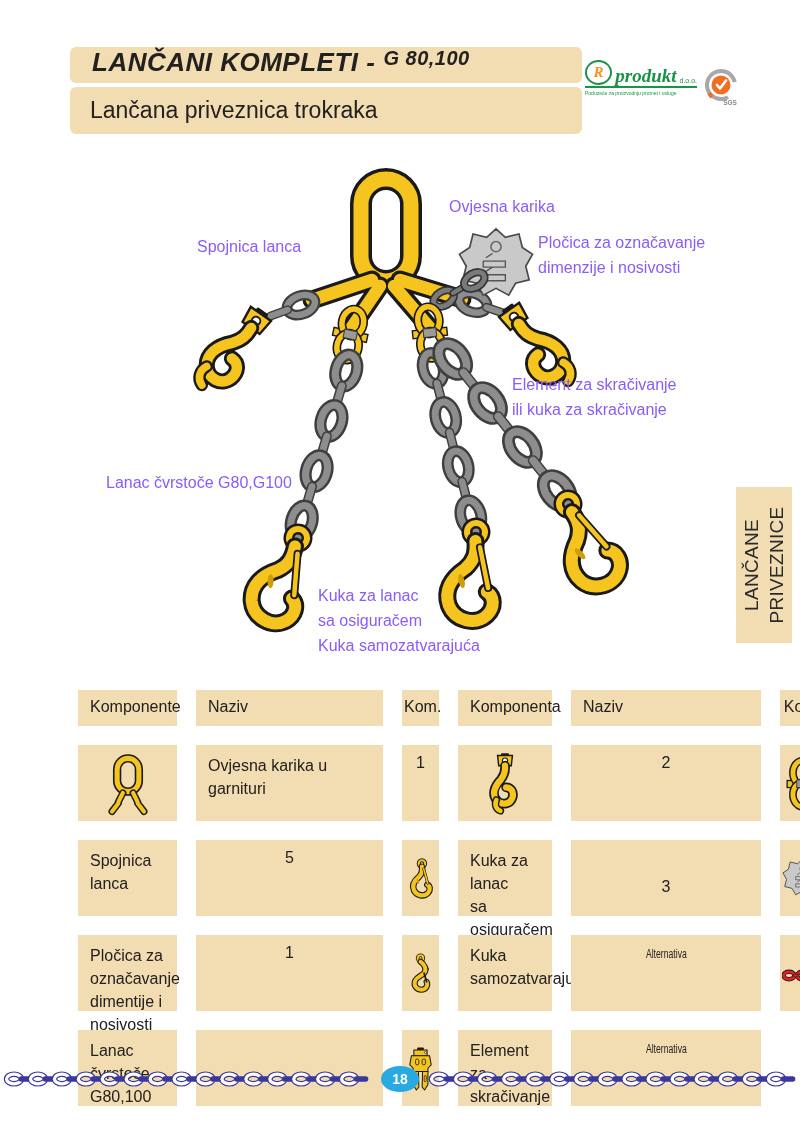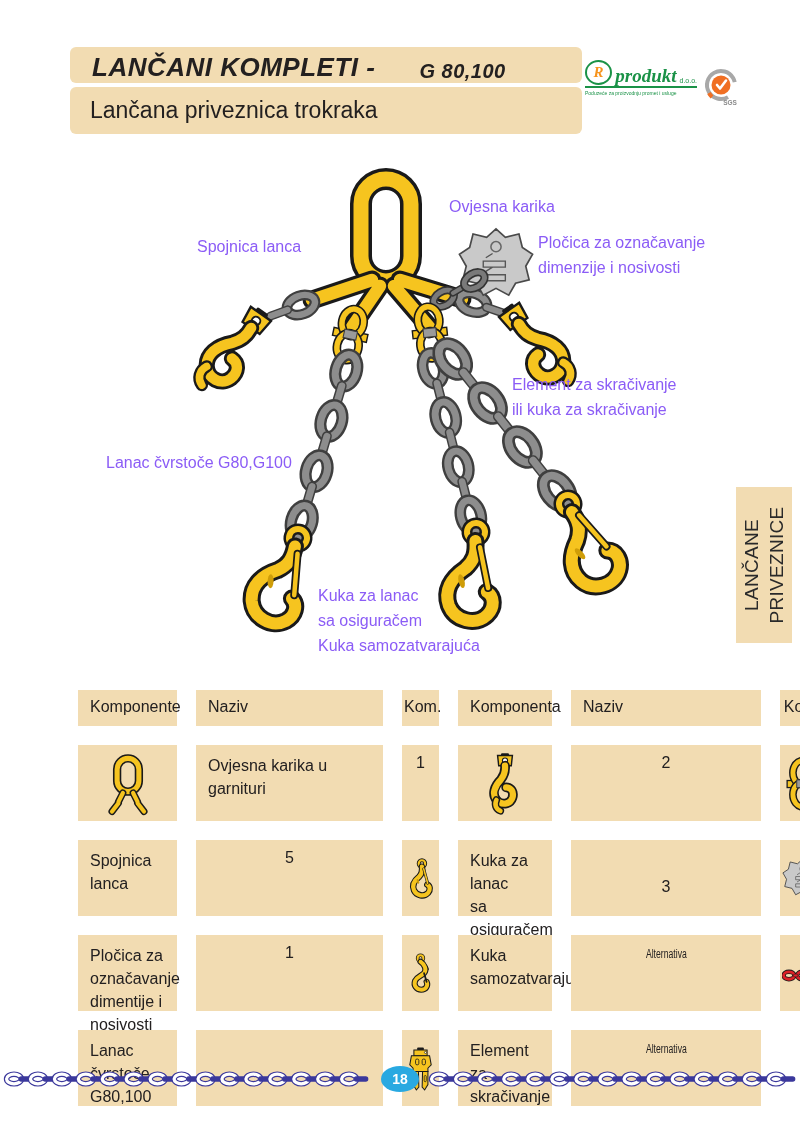--- a/index.html
+++ b/index.html
@@ -1,21 +1,21 @@
 <!DOCTYPE html>
 <html><head>
 <meta charset="utf-8">
 <style>
   html,body{margin:0;padding:0;background:#fff;}
   .page{position:relative;width:800px;height:1132px;background:#ffffff;overflow:hidden;
         font-family:"Liberation Sans",sans-serif;color:#232020;}
 
   
   .band{position:absolute;left:70px;width:512px;background:#f2dcb2;border-radius:6px;}
-  .band1{top:47px;height:36px;display:flex;align-items:flex-end;padding-left:22px;box-sizing:border-box;gap:36px;}
+  .band1{top:47px;height:36px;display:flex;align-items:flex-start;padding-left:22px;box-sizing:border-box;}
   .band1 .t-main{font-size:26px;font-weight:bold;font-style:italic;letter-spacing:0.5px;}
   .band1 .t-accent{font-size:20px;font-weight:bold;font-style:italic;margin-left:8px;letter-spacing:0.5px;}
   .band2{top:87px;height:47px;display:flex;align-items:center;padding-left:20px;box-sizing:border-box;font-size:23px;}
 
   .logo{position:absolute;left:585px;top:60px;width:112px;}
   .logo-row{display:flex;align-items:flex-end;}
   .logo-r{width:28px;height:21px;border:2px solid #1a9247;border-radius:50%;background:#fff;
           display:flex;align-items:center;justify-content:center;
           font-family:"Liberation Serif",serif;font-style:italic;font-weight:bold;font-size:15px;color:#f7941d;}
   .logo-name{font-family:"Liberation Serif",serif;font-style:italic;font-weight:bold;
@@ -25,21 +25,21 @@
   .logo-tag{font-size:5px;color:#1a9247;margin-top:2px;white-space:nowrap;}
   .sgs{position:absolute;left:702px;top:67px;}
 
   
   .diagram-svg{position:absolute;left:0;top:128px;}
   .dlabel{position:absolute;font-size:16px;color:#8b5cf6;line-height:25px;white-space:pre-line;}
   .lbl-ovjesna{left:449px;top:194px;}
   .lbl-spojnica{left:197px;top:234px;}
   .lbl-plocica{left:538px;top:230px;}
   .lbl-element{left:512px;top:372px;}
-  .lbl-lanac{left:106px;top:450px;text-align:center;}
+  .lbl-lanac{left:106px;top:470px;text-align:center;}
   .lbl-kuka{left:318px;top:583px;}
 
   
   .side-tab{position:absolute;left:736px;top:487px;width:56px;height:156px;background:#f2dcb2;}
   .side-tab-inner{position:absolute;left:50%;top:50%;width:156px;height:56px;
                   transform:translate(-50%,-50%) rotate(-90deg);
                   display:flex;flex-direction:column;align-items:center;justify-content:center;
                   font-size:19px;line-height:25px;color:#2a2a2a;letter-spacing:0.3px;}
 
   

